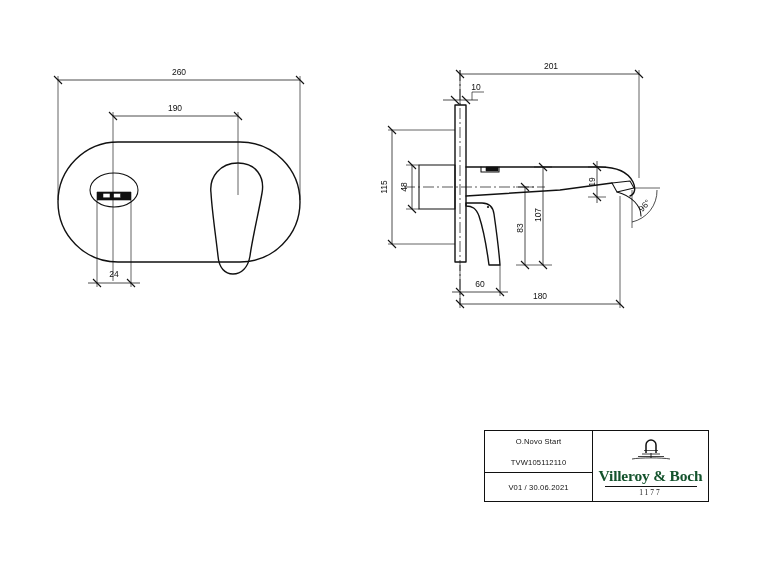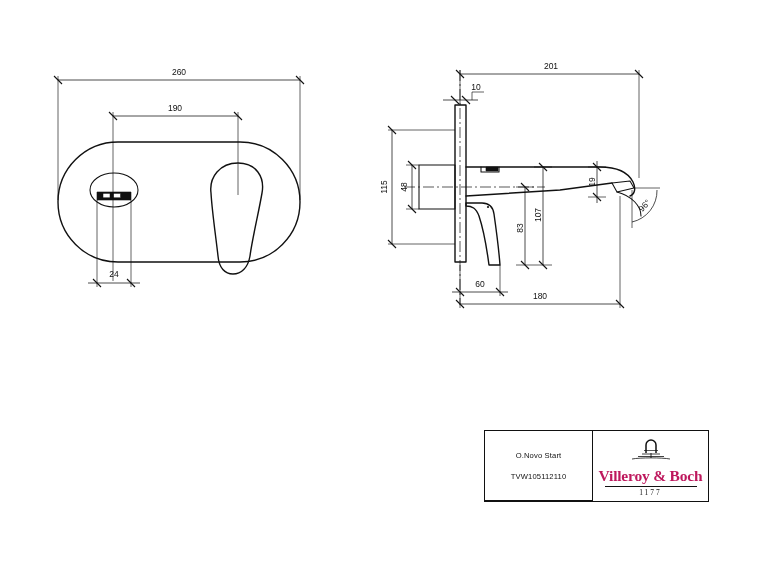--- a/index.html
+++ b/index.html
@@ -121,21 +121,21 @@
     padding-top: 2px;
     box-sizing: border-box;
   }
   #brand-mark {
     margin-bottom: 1px;
   }
   #brand-name {
     font-family: "Liberation Serif", serif;
     font-size: 15.5px;
     font-weight: 700;
-    color: #be185d;
+    color: #14532d;
     letter-spacing: -0.2px;
     line-height: 1;
     white-space: nowrap;
   }
   #brand-rule {
     width: 92px;
     height: 1px;
     background: #111111;
     margin: 2px 0 1px 0;
   }
@@ -336,20 +336,23 @@
 
   <div id="title-block">
 
     <div id="tb-left">
 
       <div id="tb-product">
         <div class="tb-line">O.Novo Start</div>
         <div class="tb-line">TVW105112110</div>
       </div>
 
+      <div id="tb-revision">
+        <div class="tb-line">V01 / 30.06.2021</div>
+      </div>
 
     </div>
 
     <div id="tb-right">
 
       <div id="brand-mark">
         <svg width="46" height="26" viewBox="0 0 46 26" xmlns="http://www.w3.org/2000/svg">
           <path d="M 18 16 L 18 8 A 5 5 0 0 1 28 8 L 28 16" fill="none" stroke="#111111" stroke-width="1.5"></path>
           <path d="M 23 16 L 23 21" fill="none" stroke="#111111" stroke-width="0.9"></path>
           <path d="M 14 17 L 32 17" fill="none" stroke="#111111" stroke-width="0.8"></path>

